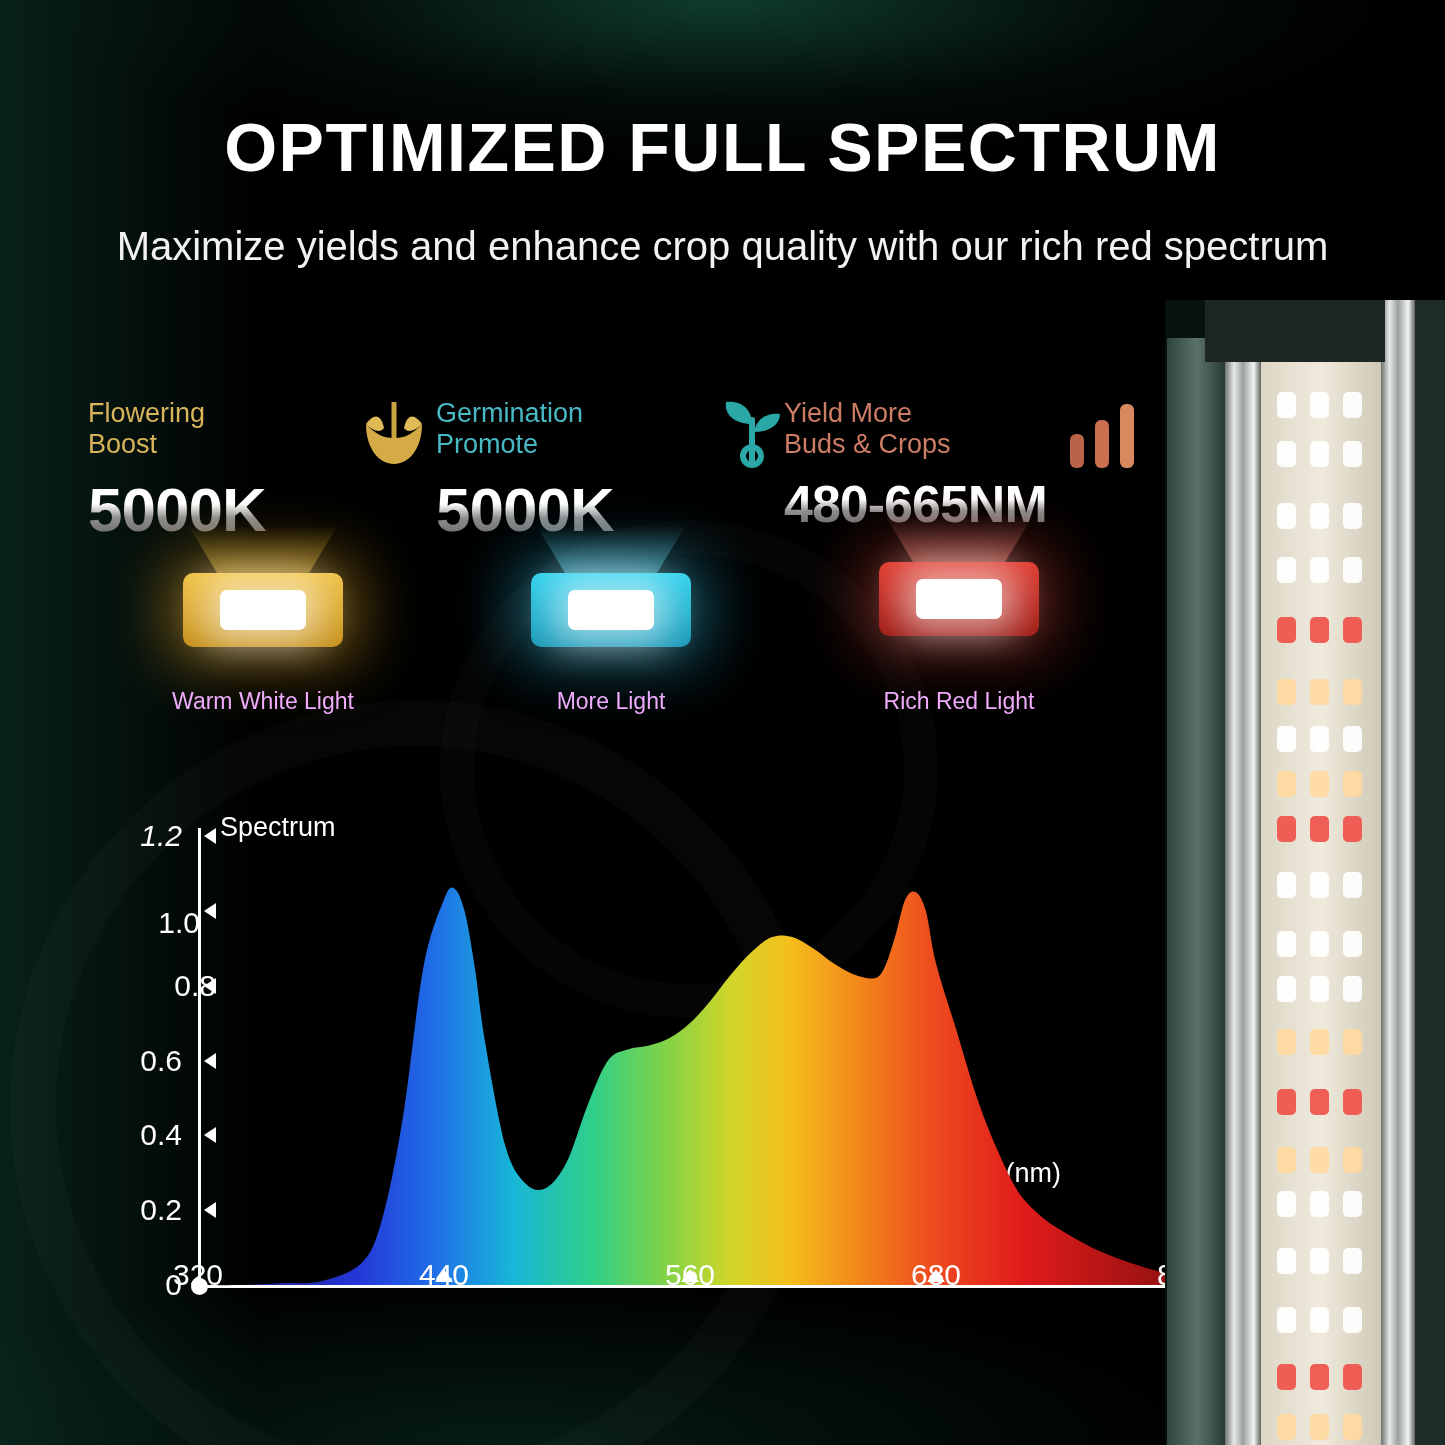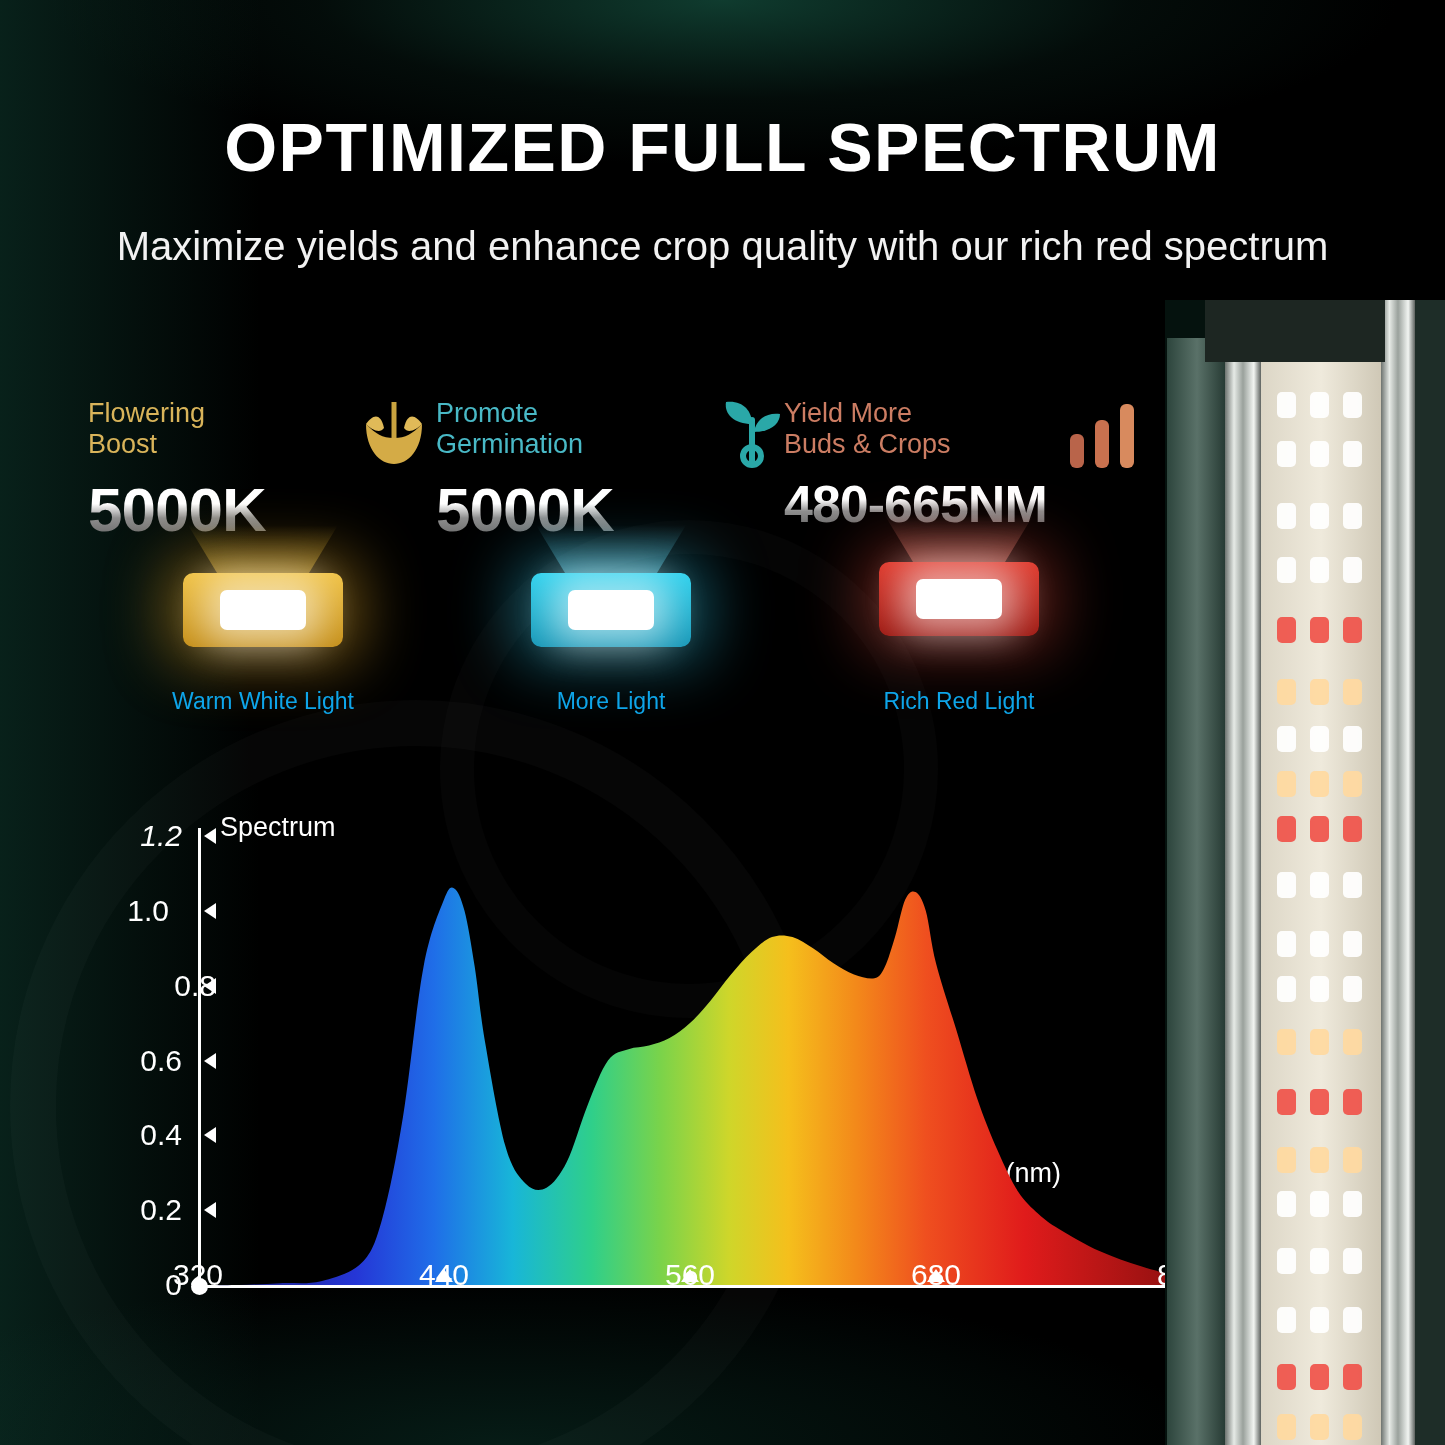--- a/index.html
+++ b/index.html
@@ -49,21 +49,21 @@
   }
   .feat .nm{font-size:52px;}
   .chipwrap{position:relative;height:110px;margin-top:6px;}
   .beam{position:absolute;left:50%;top:-26px;transform:translateX(-50%);
         width:190px;height:86px;pointer-events:none;}
   .chip{position:absolute;left:50%;transform:translateX(-50%);top:22px;
         width:160px;height:74px;border-radius:10px;}
   .chip .inner{position:absolute;left:50%;top:50%;transform:translate(-50%,-50%);
         width:86px;height:40px;border-radius:7px;background:#fff;
         box-shadow:0 0 36px 16px rgba(255,255,255,0.55);}
-  .lbl{position:absolute;top:290px;width:350px;text-align:center;color:#0ea5e9;font-size:23px;}
+  .lbl{position:absolute;top:290px;width:350px;text-align:center;color:#f0abfc;font-size:23px;}
 
   
   .ficon{position:absolute;right:0;top:-4px;}
 
   
   .chart{position:absolute;left:120px;top:828px;width:1070px;height:460px;}
   .ylab{position:absolute;right:100%;margin-right:8px;color:#fff;font-size:30px;
         transform:translateY(-50%);white-space:nowrap;}
   .axis-v{position:absolute;left:78px;top:0;width:3px;height:100%;background:#fff;}
   .axis-h{position:absolute;left:78px;bottom:0;width:992px;height:3px;background:#fff;}
@@ -114,22 +114,22 @@
       </svg>
       <div class="chip" style="background:linear-gradient(#f0c244,#c48d16);box-shadow:0 0 60px 18px rgba(230,170,40,0.45);">
         <div class="inner"></div>
       </div>
     </div>
     <div class="lbl">Warm White Light</div>
   </div>
 
   <div class="feat" style="left:348px;">
     <div class="cap-wrap">
+      <div class="cap" style="color:#49b9c6;">Germination</div>
       <div class="cap" style="color:#49b9c6;">Promote</div>
-      <div class="cap" style="color:#49b9c6;">Germination</div>
       <span class="ficon" style="right:-6px;">
         <svg width="80" height="74" viewBox="0 0 80 74">
           <path d="M40 70 C40 50 40 40 40 26" stroke="#2aa8a8" stroke-width="6" fill="none" stroke-linecap="round"></path>
           <path d="M40 30 C22 30 12 20 14 8 C30 6 40 16 40 30 Z" fill="#2aa8a8"></path>
           <path d="M42 38 C58 38 68 30 68 20 C54 18 44 26 42 38 Z" fill="#2aa8a8"></path>
           <circle cx="40" cy="62" r="9" fill="none" stroke="#2aa8a8" stroke-width="6"></circle>
         </svg>
       </span>
     </div>
     <div class="kelvin">5000K</div>
@@ -190,21 +190,21 @@
   <div id="yaxis">
       <div class="ylab" style="top: 457px; left: 0px; right: auto; transform: translate(-100%, -50%); margin-left: 62px;">0</div>
       <div class="ylab" style="top: 382.167px; left: 0px; right: auto; transform: translate(-100%, -50%); margin-left: 62px;">0.2</div>
       <div style="position: absolute; left: 84px; top: 382.167px; transform: translateY(-50%); width: 0px; height: 0px; border-top: 8px solid transparent; border-bottom: 8px solid transparent; border-right: 12px solid rgb(255, 255, 255);"></div>
       <div class="ylab" style="top: 307.333px; left: 0px; right: auto; transform: translate(-100%, -50%); margin-left: 62px;">0.4</div>
       <div style="position: absolute; left: 84px; top: 307.333px; transform: translateY(-50%); width: 0px; height: 0px; border-top: 8px solid transparent; border-bottom: 8px solid transparent; border-right: 12px solid rgb(255, 255, 255);"></div>
       <div class="ylab" style="top: 232.5px; left: 0px; right: auto; transform: translate(-100%, -50%); margin-left: 62px;">0.6</div>
       <div style="position: absolute; left: 84px; top: 232.5px; transform: translateY(-50%); width: 0px; height: 0px; border-top: 8px solid transparent; border-bottom: 8px solid transparent; border-right: 12px solid rgb(255, 255, 255);"></div>
       <div class="ylab" style="top: 157.667px; left: 0px; right: auto; transform: translate(-100%, -50%); margin-left: 96px;">0.8</div>
       <div style="position: absolute; left: 84px; top: 157.667px; transform: translateY(-50%); width: 0px; height: 0px; border-top: 8px solid transparent; border-bottom: 8px solid transparent; border-right: 12px solid rgb(255, 255, 255);"></div>
-      <div class="ylab" style="top: 83px; left: 0px; right: auto; transform: translate(-100%, -50%); margin-left: 49px;">1.0</div>
+      <div class="ylab" style="top: 95px; left: 0px; right: auto; transform: translate(-100%, -50%); margin-left: 80px;">1.0</div>
       <div style="position: absolute; left: 84px; top: 82.8333px; transform: translateY(-50%); width: 0px; height: 0px; border-top: 8px solid transparent; border-bottom: 8px solid transparent; border-right: 12px solid rgb(255, 255, 255);"></div>
       <div class="ylab" style="top: 8px; left: 0px; right: auto; transform: translate(-100%, -50%); margin-left: 62px; font-style: italic;">1.2</div>
       <div style="position: absolute; left: 84px; top: 8px; transform: translateY(-50%); width: 0px; height: 0px; border-top: 8px solid transparent; border-bottom: 8px solid transparent; border-right: 12px solid rgb(255, 255, 255);"></div>
     </div>
 
   <div class="spectrum-label" style="left:100px;top:-16px;">Spectrum</div>
   <div class="spectrum-label" style="left:744px;top:330px;">Wavelength(nm)</div>
 
   <svg id="plot" width="1070" height="460" viewBox="0 0 1070 460" style="position:absolute;left:0;top:0;">
     <defs>

